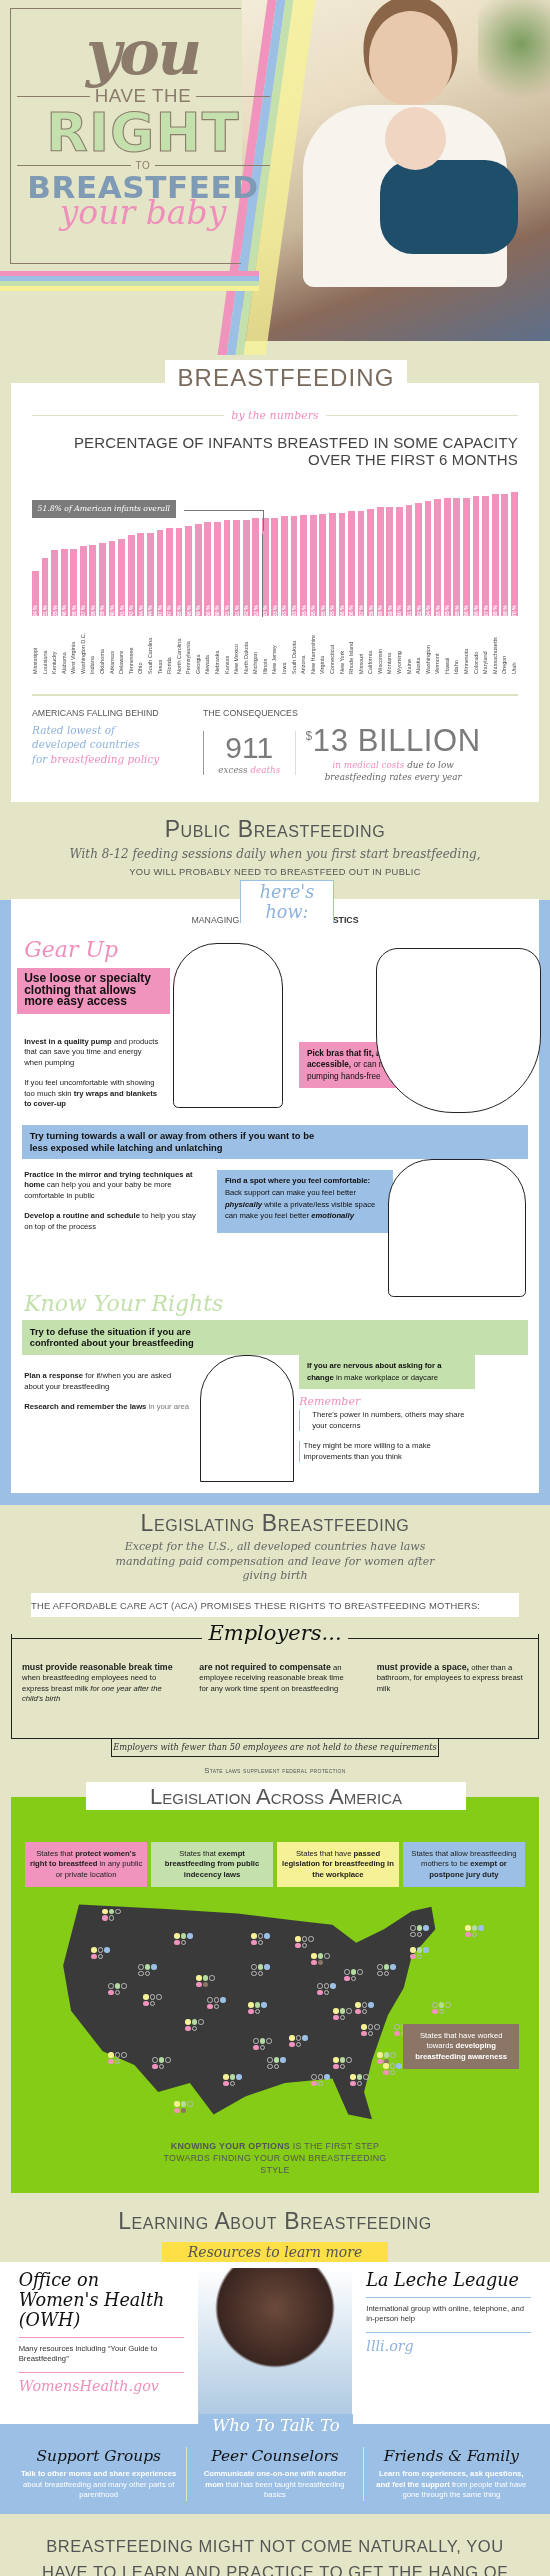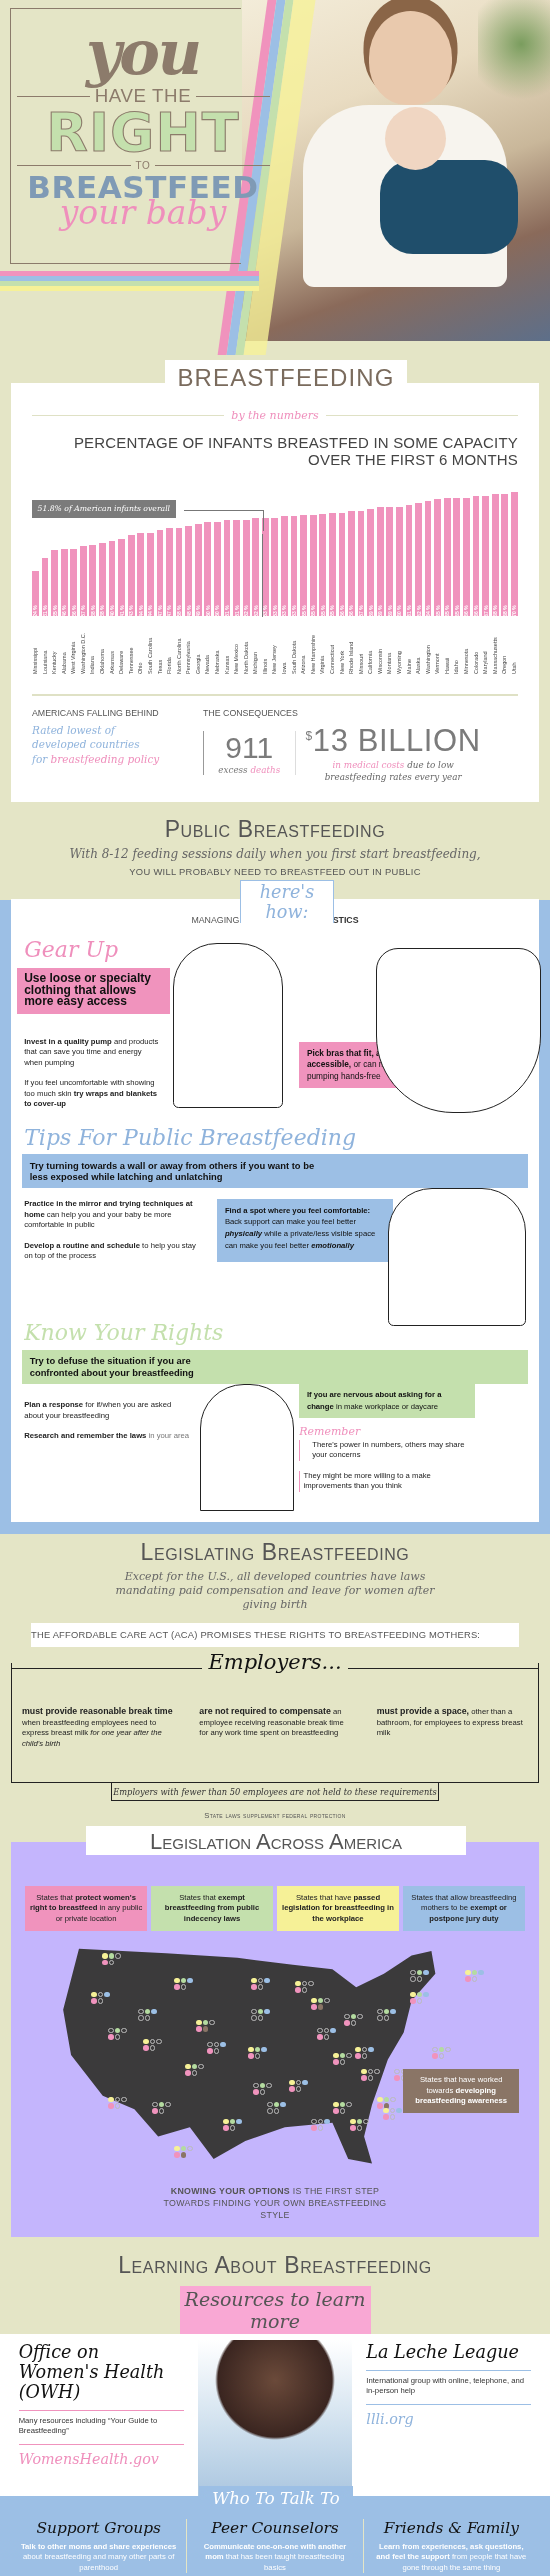--- a/index.html
+++ b/index.html
@@ -78,39 +78,39 @@
 .txt{font-size:7.7px;color:#222;line-height:10.5px}
 .row{display:flex;gap:11px;position:relative}
 .illus{border:0.8px solid #222;border-radius:44px 44px 5.5px 5.5px;background:#fff}
 
 .leg-intro{text-align:center;font-family:"DejaVu Serif",serif;font-style:italic;font-size:11px;color:#666;line-height:14.3px;margin-top:3.3px}
 .aca{margin:10px 31px 0;background:#fff;text-align:left;font-size:9.4px;color:#555;padding:6.6px 0;letter-spacing:0.2px}
 .employers{margin:16.5px 11px 0;border:1.1px solid #222;border-top:none;position:relative;padding:22px 10px 33px}
 .employers .top{position:absolute;top:-1.1px;left:-1.1px;right:-1.1px;display:flex;align-items:center}
 .employers .top .l{flex:1;height:1.1px;background:#222}
 .employers .top h3{font-family:"DejaVu Serif",serif;font-style:italic;font-size:21px;font-weight:normal;color:#111;padding:0 6.6px;margin-top:-12px}
-.emp-cols{display:flex;gap:26px;margin-top:21px}
+.emp-cols{display:flex;gap:26px;margin-top:6px}
 .emp-cols div{flex:1;font-size:7.7px;line-height:10.5px;color:#222}
 .emp-cols b{font-size:8.8px}
 .emp-note{position:absolute;left:99px;right:99px;bottom:-18.7px;border:1.1px solid #222;background:#e4e5c6;text-align:center;font-family:"DejaVu Serif",serif;font-style:italic;font-size:8.3px;padding:3.3px 0}
 .state-laws{text-align:center;font-size:7.7px;color:#555;margin-top:27.5px;letter-spacing:0.3px;font-variant:small-caps}
 
-.map-sec{margin:12px 11px 0;background:#c4b5fd;position:relative;padding:39px 14.3px 16.5px}
+.map-sec{margin:12px 11px 0;background:#84cc16;position:relative;padding:39px 14.3px 16.5px}
 .map-head{position:absolute;left:75px;top:-15.4px;width:380px;background:#fff;text-align:center;font-size:22px;color:#555;padding-top:2.2px;font-variant:small-caps}
 .legend{display:flex;gap:4.4px;margin-top:5.5px}
 .legend div{flex:1;text-align:center;font-size:7.7px;line-height:10.5px;padding:6.6px 3.3px;color:#222}
 .map{position:relative;height:237px;margin-top:5.5px}
 .map .us{position:absolute;left:22px;top:5.5px;width:396px;height:226px;background:#3b3a3b;clip-path:polygon(8% 3%,30% 5%,48% 7%,62% 10%,72% 12%,78% 20%,85% 14%,92% 6%,97% 4%,98% 14%,92% 26%,90% 40%,86% 52%,84% 62%,82% 72%,80% 86%,82% 98%,76% 96%,72% 80%,60% 82%,50% 88%,42% 96%,36% 82%,28% 86%,22% 74%,14% 68%,6% 50%,4% 30%)}
 .dots{position:absolute;display:grid;grid-template-columns:repeat(3,5.5px);gap:1.1px}
 .dot{width:5.5px;height:5.5px;border-radius:50%}
 .d-p{background:#f093bd}.d-g{background:#b4dba0}.d-y{background:#f6f197}.d-b{background:#9cbfe5}.d-br{background:#8a7566}.d-o{border:0.6px solid #bbb;background:transparent}
 .awareness{position:absolute;right:5.5px;top:132px;width:116px;background:#8a7566;color:#fff;text-align:center;font-size:7.7px;line-height:10.5px;padding:6.6px 4.4px}
 .knowing{text-align:center;font-size:8.8px;color:#555;margin-top:11px;line-height:12px;letter-spacing:0.3px}
 
-.res-tab{margin:6.6px auto 0;width:191px;background:#f9a8d4;text-align:center;font-family:"DejaVu Serif",serif;font-style:italic;font-size:19px;color:#555;padding:2.2px 0}
+.res-tab{margin:6.6px auto 0;width:226px;background:#fde047;text-align:center;font-family:"DejaVu Serif",serif;font-style:italic;font-size:14px;color:#555;padding:2.2px 0}
 .resources{background:#fff;display:flex;padding:7.7px 18.7px 11px;position:relative;height:162px}
 .res-col{width:165px}
 .res-col h4{font-family:"DejaVu Serif",serif;font-style:italic;font-weight:normal;font-size:17.6px;line-height:20px;color:#111}
 .res-col hr{border:none;height:1.1px;margin:7.7px 0 5.5px}
 .res-col p{font-size:7.7px;line-height:10px}
 .res-col .url{font-family:"DejaVu Serif",serif;font-style:italic;font-size:14.3px;margin-top:2.2px}
 .res-photo{position:absolute;left:198px;top:5.5px;width:154px;height:160px;background:radial-gradient(circle at 50% 25%,#6b4a3a 0,#3a2520 40%,transparent 42%),linear-gradient(180deg,#fff 0%,#cfe0ee 55%,#a9c5df 100%);border-radius:3.3px}
 .talk{background:#9cbfe5;position:relative;padding:23px 11px 13.2px}
 .talk-tab{position:absolute;left:199px;top:-10px;width:154px;background:#9cbfe5;text-align:center;font-family:"DejaVu Serif",serif;font-style:italic;font-size:16.5px;color:#fff;padding:2.2px 0}
 .talk-cols{display:flex}
@@ -442,21 +442,20 @@
           <div class="box-pink" style="margin:5.5px -7.7px 0 -7.7px">Use loose or specialty clothing that allows more easy access</div>
           <p class="txt" style="margin-top:23px"><b>Invest in a quality pump</b><span> and products that can save you time and energy when pumping</span></p>
           <p class="txt" style="margin-top:10px"><span>If you feel uncomfortable with showing too much skin </span><b>try wraps and blankets to cover-up</b></p>
         </div>
         <div class="illus" style="width:110px;height:165px;margin-top:5.5px"></div>
         <div class="box-pink" style="position:absolute;left:275px;top:105px;width:127px;font-size:8.3px"><span>Pick bras that fit, are easily accessible,</span><span style="font-weight:normal"> or can make pumping hands-free</span></div>
         <div class="illus" style="position:absolute;left:352px;top:11px;width:165px;height:165px;border-radius:22px 22px 77px 77px"></div>
       </div>
 
       <div style="margin-top:5.5px">
-        <div class="h-script" style="color:#8fb3dc">Tips For Public Breastfeeding</div>
         <div class="box-blue" style="margin:4.4px -2.2px 0 -2.2px;padding-right:209px">Try turning towards a wall or away from others if you want to be less exposed while latching and unlatching</div>
         <div class="row" style="height:121px;margin-top:11px">
           <div style="width:182px">
             <p class="txt"><b>Practice in the mirror and trying techniques at home</b><span> can help you and your baby be more comfortable in public</span></p>
             <p class="txt" style="margin-top:10px"><b>Develop a routine and schedule</b><span> to help you stay on top of the process</span></p>
           </div>
           <div class="box-blue" style="width:176px;font-weight:normal;font-size:7.7px;height:63px"><b>Find a spot where you feel comfortable:</b><span> Back support can make you feel better </span><b><i>physically</i></b><span> while a private/less visible space can make you feel better </span><b><i>emotionally</i></b></div>
           <div class="illus" style="position:absolute;right:0;top:-11px;width:138px;height:138px"></div>
         </div>
       </div>

